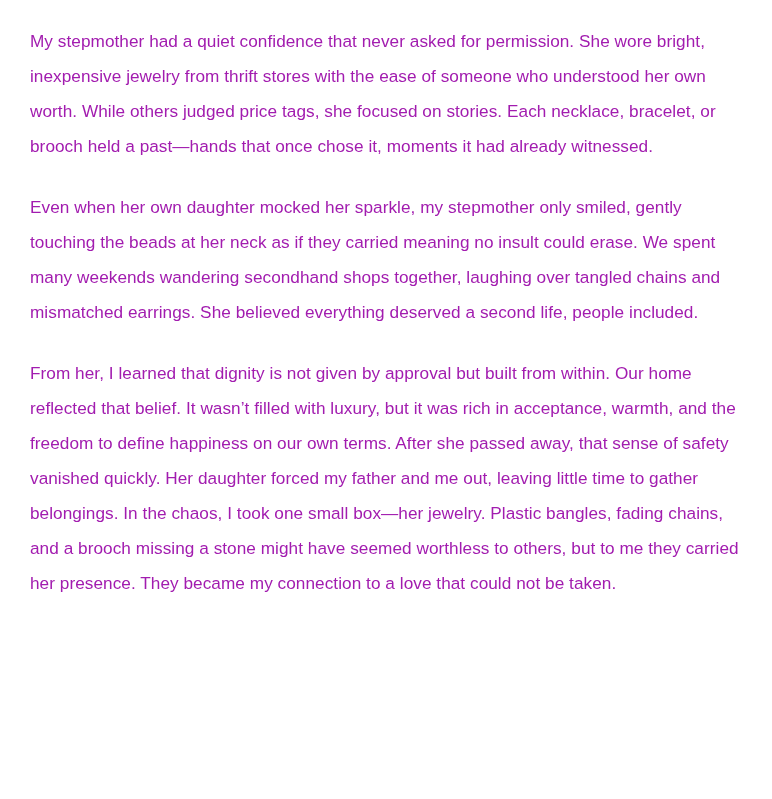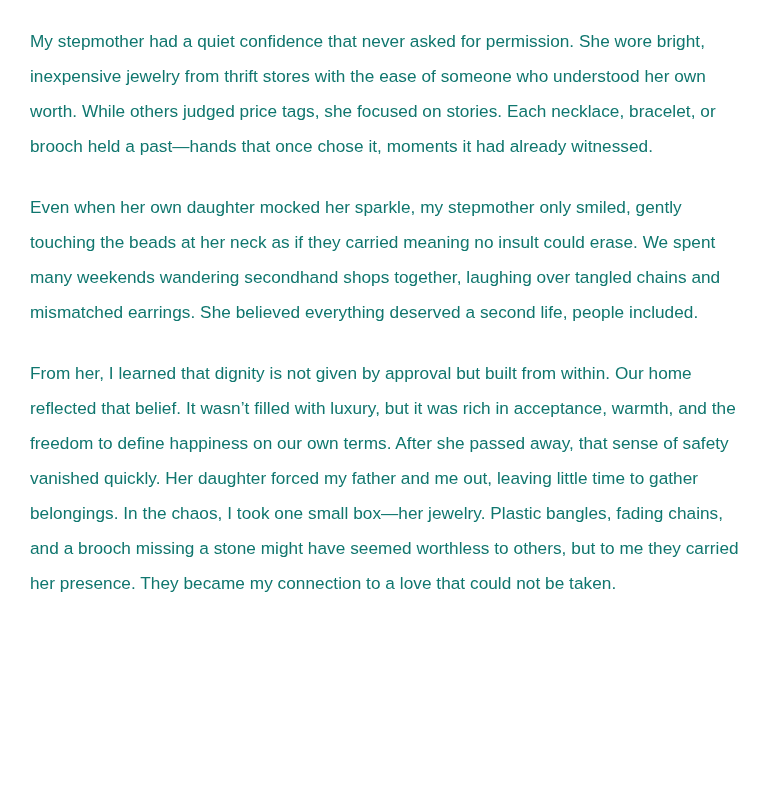--- a/index.html
+++ b/index.html
@@ -23,21 +23,21 @@
     font-size: 25.5px;
     line-height: 1.25;
     font-weight: bold;
     color: #24292e;
     letter-spacing: -0.2px;
     margin: 0 0 28px 0;
   }
   .article-body p {
     font-size: 17.2px;
     line-height: 35px;
-    color: #0f766e;
+    color: #a21caf;
     margin: 0 0 26px 0;
     letter-spacing: 0.05px;
   }
   .article-body p:last-child {
     margin-bottom: 16px;
   }
 </style>
 </head>
 <body>
 

